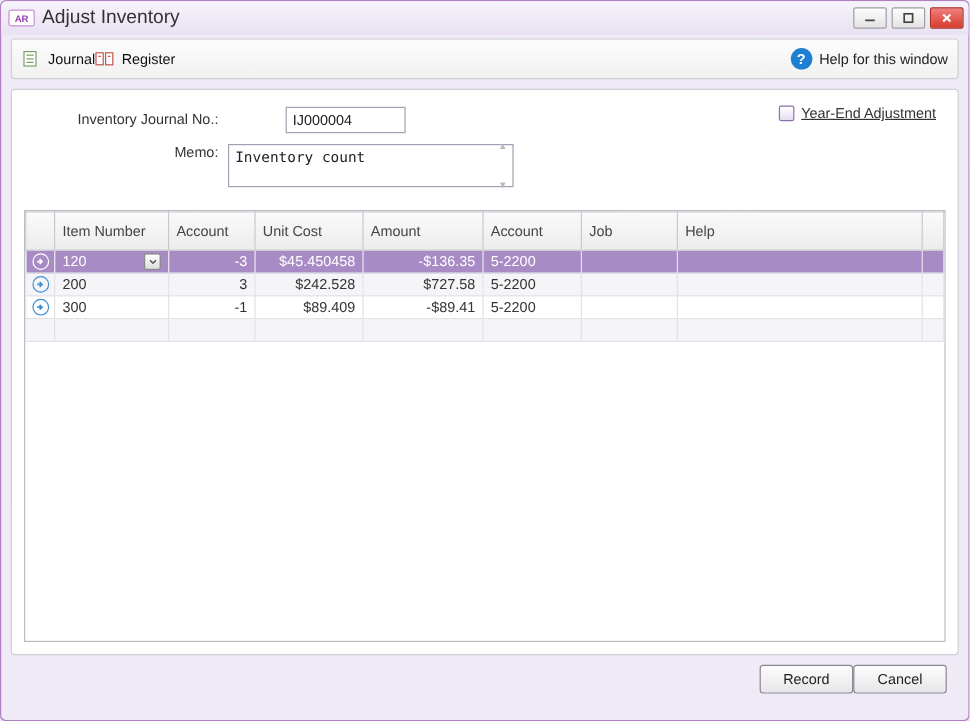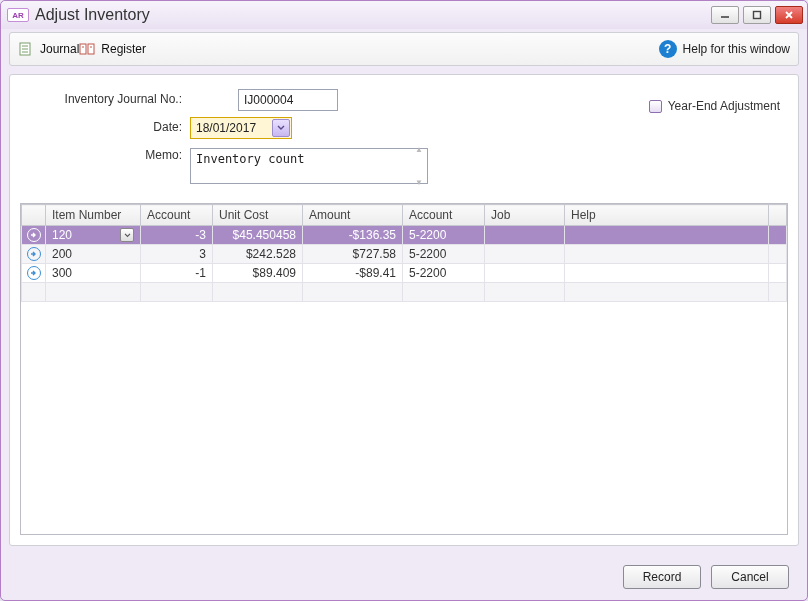--- a/index.html
+++ b/index.html
@@ -39,39 +39,39 @@
   .memo-input { width: 238px; height: 36px; border:1px solid #9da3b3; background:#fff; padding: 3px 5px; font-size:12px; color:#222; resize:none; }
   .memo-scroll { width:16px; display:flex; flex-direction:column; align-items:center; justify-content:space-between; height:42px; margin-left:-17px; }
   .memo-scroll .arw { font-size:8px; color:#bbb; }
 
   .year-end { position:absolute; right: 36px; top: 86px; display:flex; align-items:center; gap:6px; color:#333; }
   .year-end .chk { width:13px; height:13px; border:1px solid #8d6fae; border-radius:2px; background:linear-gradient(#fff,#e7ddf3); }
 
   
   .table-wrap { margin-top: 10px; border:1px solid #bcbcc5; flex:1; overflow:hidden; background:#fff; }
   table { width:100%; border-collapse: collapse; table-layout: fixed; }
-  thead th { background:linear-gradient(#fafafa,#ececec); border:1px solid #c8c8d0; font-weight:normal; text-align:left; padding: 3px 6px; color:#444; height:21px; }
+  thead th { background:linear-gradient(#fafafa,#ececec); border:1px solid #c8c8d0; font-weight:normal; text-align:left; padding: 3px 6px; color:#444; height:32px; }
   thead th:first-child { width:22px; }
   tbody td { border:1px solid #e2e2e8; padding: 2px 6px; height:19px; font-size:12px; color:#333; background:#fff; }
   tbody tr:nth-child(even) td { background:#f5f5f8; }
   tbody tr.sel td { background:#a88bc5; color:#fff; }
   tbody td.icon-cell { text-align:center; padding:0; }
   tbody td.num { text-align:right; }
   .arrow-circle { width:14px; height:14px; border-radius:50%; border:1.5px solid #3e8fd4; display:inline-flex; align-items:center; justify-content:center; color:#3e8fd4; }
   tr.sel .arrow-circle { border-color:#fff; color:#fff; }
   .arrow-circle svg { width:8px; height:8px; }
   .cell-dd { width:14px; height:14px; background:linear-gradient(#eee,#ccc); border:1px solid #888; border-radius:2px; display:inline-flex; align-items:center; justify-content:center; float:right; }
   tr.sel .cell-dd { background:linear-gradient(#fff,#ddd); }
 
   col.c-icon { width:24px; } col.c-item { width:95px; } col.c-qty { width:72px; }
   col.c-cost { width:90px; } col.c-amt { width:100px; } col.c-acct { width:82px; }
   col.c-job { width:80px; } col.c-memo { width:auto; } col.c-tail { width:18px; }
 
   
-  .footer { height: 46px; display:flex; align-items:center; justify-content:flex-end; padding: 0 18px; gap: 10px; }
+  .footer { height: 46px; display:flex; justify-content:flex-end; padding: 0 18px; }
   .btn { min-width: 78px; height: 24px; border:1px solid #8a8a94; background:linear-gradient(#fdfdfd,#e6e6e9); border-radius:3px; color:#222; font-size:12px; cursor:pointer; }
 </style>
 </head>
 <body>
 
 <div class="window">
 
   <div class="titlebar">
     <div class="app-badge">AR</div>
     <div class="title-text">Adjust Inventory</div>
@@ -120,45 +120,32 @@
     </div>
     <div class="spacer"></div>
     <div class="help">
       <div class="help-icon">?</div>
       <span class="lbl">Help for this window</span>
     </div>
   </div>
 
   <div class="content" style="position:relative;">
 
-    <div class="year-end" style="position:absolute; right:18px; top:24px;">
+    <div class="year-end" style="position:absolute; right:18px; top:12px;text-decoration:underline;">
       <div class="chk"></div>
       <span>Year-End Adjustment</span>
     </div>
 
     <div class="form-row">
       <div class="form-label">Inventory Journal No.:</div>
       <div class="form-input-wrap">
         <input class="text-input journal" value="IJ000004" style="">
       </div>
     </div>
 
-    <div class="form-row">
-      <div class="form-label">Date:</div>
-      <div class="form-input-wrap">
-        <div class="date-wrap">
-          <input value="18/01/2017" style="">
-          <div class="date-btn">
-            <svg width="8" height="6" viewBox="0 0 8 6">
-                <path d="M1 1 L4 4 L7 1" fill="none" stroke="#5a4a8c" stroke-width="1.4"></path>
-              </svg>
-          </div>
-        </div>
-      </div>
-    </div>
 
     <div class="form-row">
       <div class="form-label">Memo:</div>
       <div class="form-input-wrap" style="position:relative;">
         <textarea class="memo-input" style="">Inventory count</textarea>
         <div class="memo-scroll">
           <span class="arw">▲</span>
           <span class="arw">▼</span>
         </div>
       </div>

